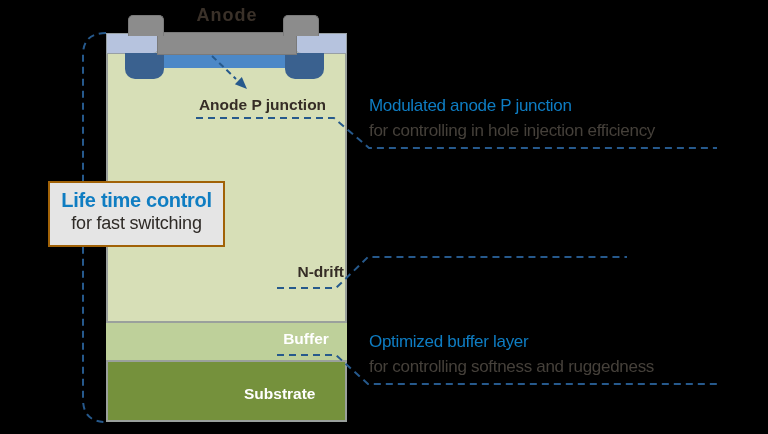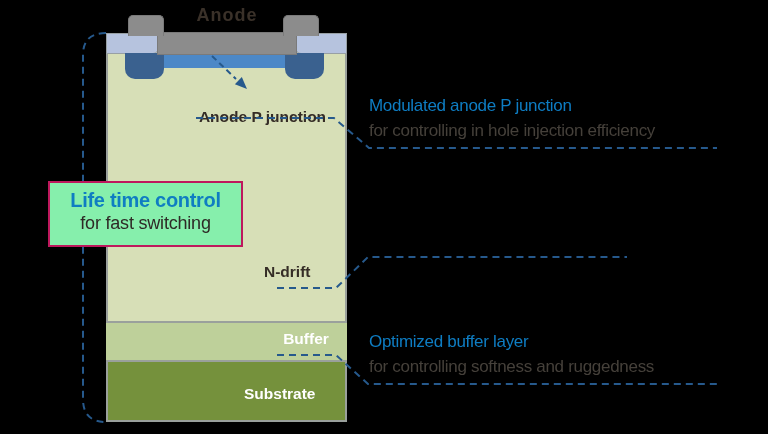--- a/index.html
+++ b/index.html
@@ -51,43 +51,43 @@
   .post.left{left:128px;}
   .post.right{left:283px;}
   
   .lbl{position:absolute;z-index:8;white-space:nowrap;}
   .anode-label{
     left:187px;top:5px;width:80px;text-align:center;
     font-size:18px;font-weight:bold;letter-spacing:1px;color:#3a3129;
   }
   .apj-label{
     left:190px;top:96px;width:145px;text-align:center;
-    font-size:15.5px;font-weight:bold;color:#352d26;margin-top:12px;
+    font-size:15.5px;font-weight:bold;color:#352d26;
   }
   .ndrift-label{
-    left:264px;top:263px;width:80px;text-align:left;
+    left:264px;top:263px;width:80px;text-align:right;
     font-size:15.5px;font-weight:bold;color:#352d26;
   }
   .buffer-label{
     left:266px;top:330px;width:80px;text-align:center;
     font-size:15.5px;font-weight:bold;color:#ffffff;
   }
   .substrate-label{
     left:244px;top:385px;width:100px;text-align:left;
     font-size:15.5px;font-weight:bold;color:#ffffff;
   }
   
   .connectors{position:absolute;left:0;top:0;width:768px;height:434px;z-index:10;}
   .connectors path.dash{fill:none;stroke:#26598c;stroke-width:2;stroke-dasharray:7 5;}
   .connectors path.arrowdash{fill:none;stroke:#26598c;stroke-width:2;stroke-dasharray:6 4;}
   .connectors polygon{fill:#26598c;stroke:none;}
   
   .lifetime-box{
-    position:absolute;left:48px;top:181px;width:195px;height:66px;
-    background:#86efac;border:2px solid #be185d;box-sizing:border-box;
+    position:absolute;left:48px;top:181px;width:177px;height:66px;
+    background:#e5e5e5;border:2px solid #a16207;box-sizing:border-box;
     z-index:12;text-align:center;
   }
   .lifetime-title{
     margin-top:6px;font-size:20px;font-weight:bold;letter-spacing:-0.3px;color:#0f7dc2;
   }
   .lifetime-subtitle{
     margin-top:1px;font-size:18px;color:#2e2a26;letter-spacing:-0.2px;
   }
   
   .annotation{position:absolute;left:369px;z-index:8;white-space:nowrap;}

